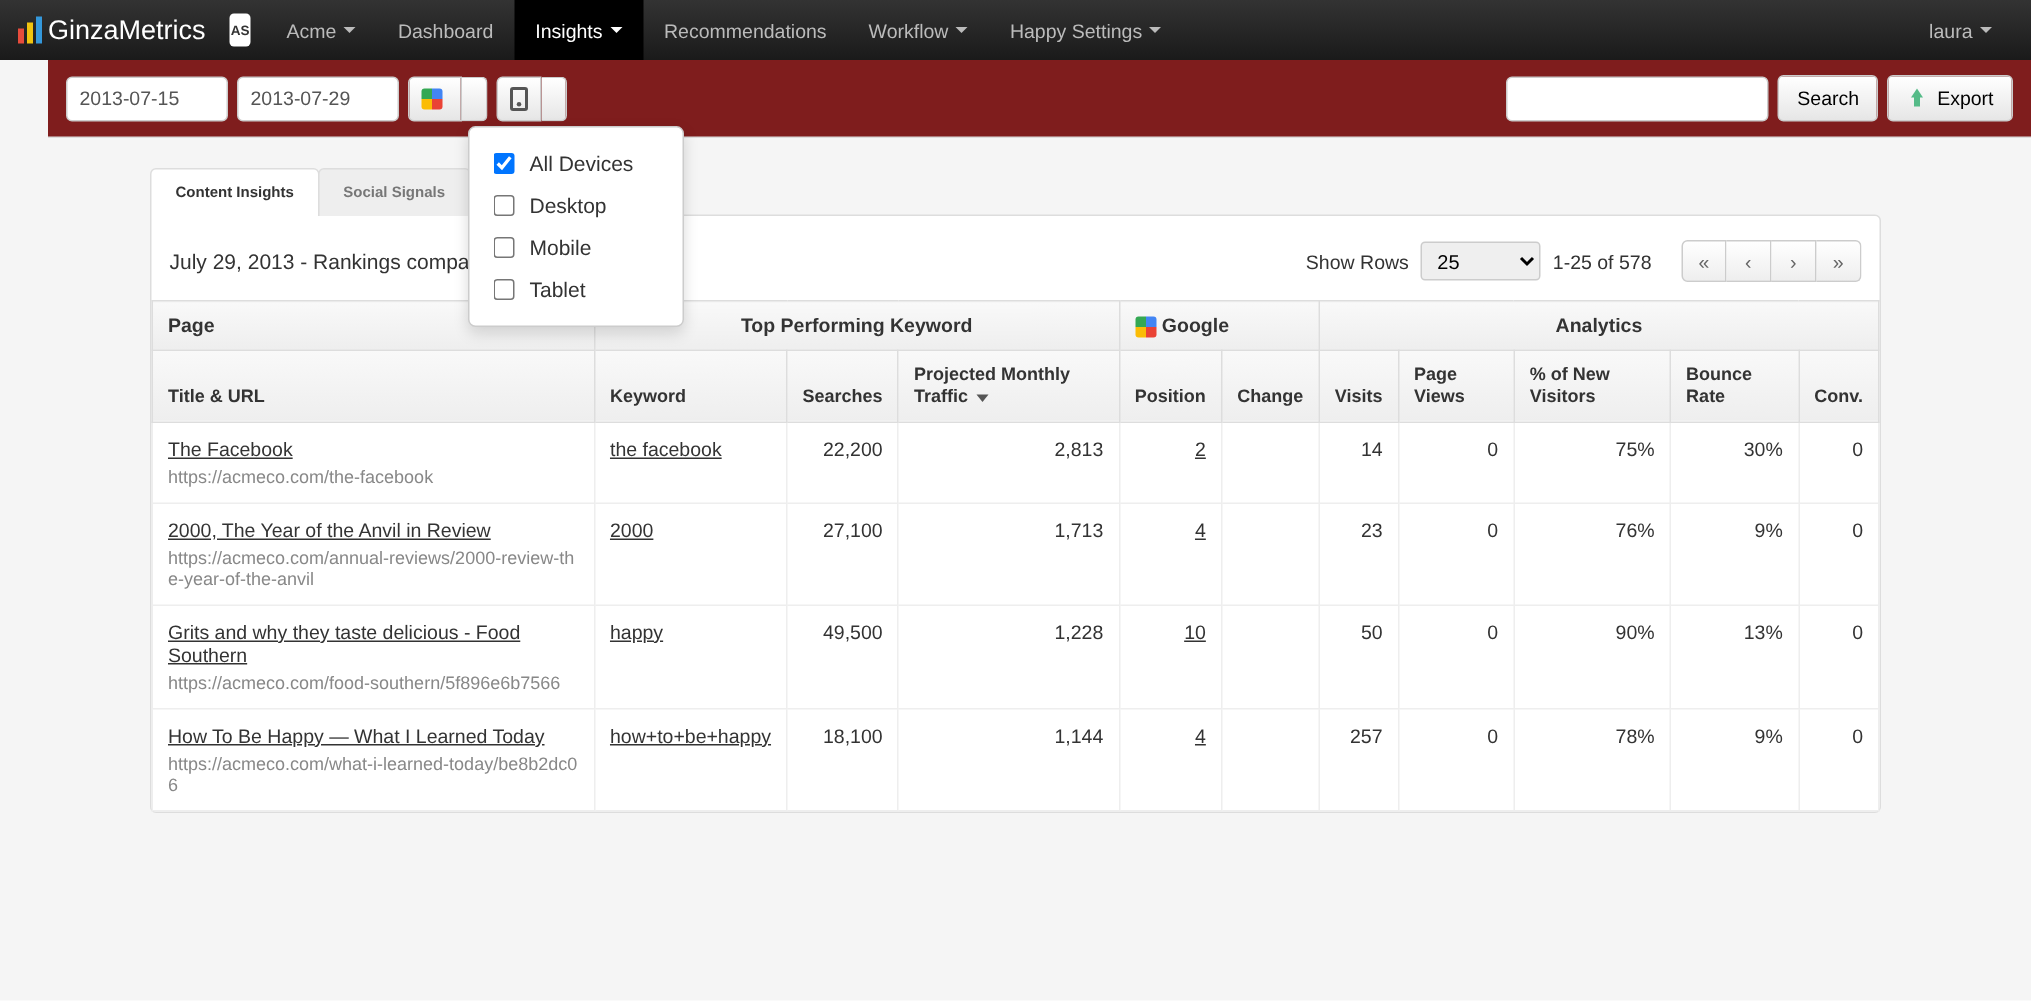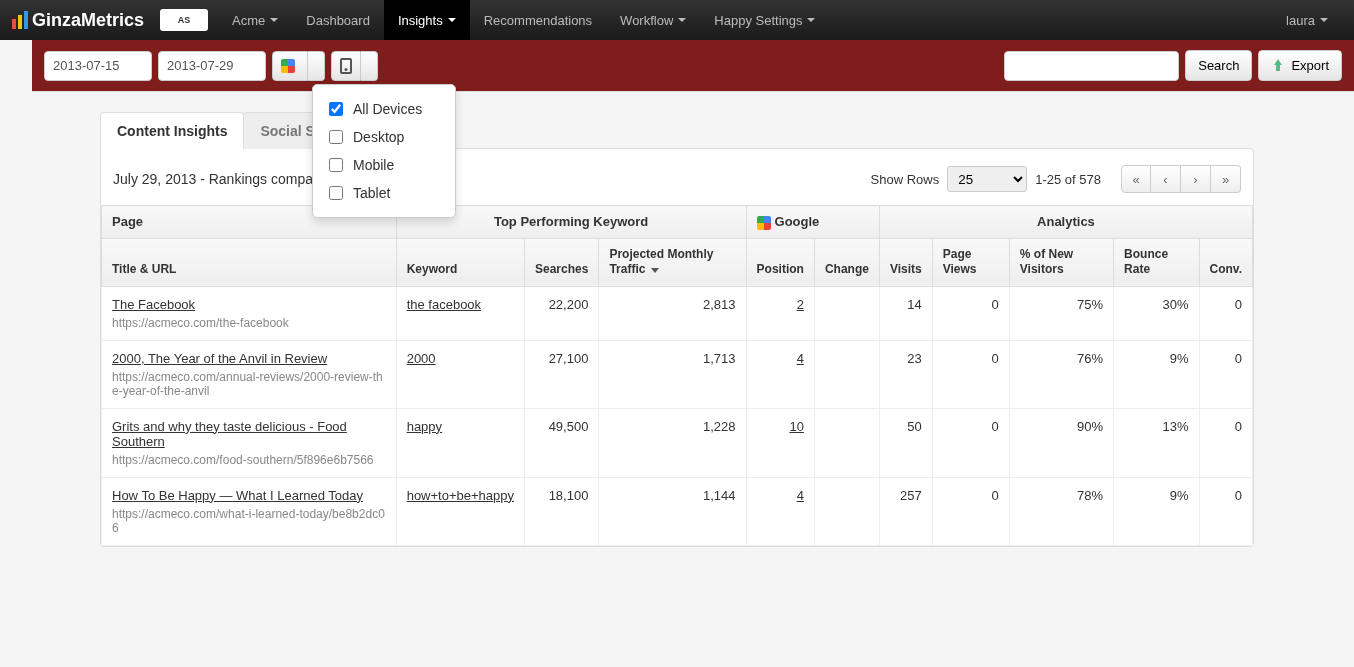--- a/index.html
+++ b/index.html
@@ -1,26 +1,26 @@
 <!DOCTYPE html>
 <html><head>
 <meta charset="utf-8">
 <style>
 * { box-sizing: border-box; margin: 0; padding: 0; }
 body { font-family: "Helvetica Neue", Helvetica, Arial, sans-serif; font-size: 13px; color: #333; background: #f5f5f5; }
 
 
 .navbar { background: linear-gradient(#333, #1a1a1a); height: 40px; display: flex; align-items: center; padding: 0 12px; color: #999; }
-.navbar .logo { display: flex; align-items: center; font-size: 18px; color: #fff; font-weight: 700; margin-right: 8px;}
+.navbar .logo { display: flex; align-items: center; font-size: 18px; color: #fff; font-weight: 400; margin-right: 8px;}
 .navbar .logo .bars { display: flex; align-items: flex-end; gap: 2px; margin-right: 4px;}
 .navbar .logo .bars span { width:4px; display:inline-block;}
 .navbar .logo .bars span:nth-child(1){height:10px;background:#e74c3c;}
 .navbar .logo .bars span:nth-child(2){height:14px;background:#f1c40f;}
 .navbar .logo .bars span:nth-child(3){height:18px;background:#3498db;}
-.navbar .sitepick{ width:48px; height:22px; background:#fff; border-radius:3px; margin:0 10px 0 8px; display:flex; align-items:center; justify-content:center; color:#333; font-size:9px; font-weight:bold;}
+.navbar .sitepick{ width:14px; height:22px; background:#fff; border-radius:3px; margin:0 10px 0 8px; display:flex; align-items:center; justify-content:center; color:#333; font-size:9px; font-weight:bold;}
 .navbar .nav-item { padding: 0 14px; height:40px; display:flex; align-items:center; color:#bbb; cursor:pointer;}
 .navbar .nav-item.active { background:#000; color:#fff; }
 .navbar .caret { display:inline-block; margin-left:5px; width:0;height:0;border-left:4px solid transparent;border-right:4px solid transparent;border-top:4px solid currentColor;}
 .navbar .spacer{flex:1;}
 
 
 .toolbar { background:#7f1d1d; border-bottom:1px solid #ddd; padding:10px 12px; display:flex; align-items:center; gap:6px;margin-left:32px;}
 .toolbar input.date { width:108px; height:30px; border:1px solid #ccc; border-radius:4px; padding:0 8px; font-size:13px; color:#555;}
 .btngrp { display:inline-flex; }
 .btngrp .btn { height:30px; border:1px solid #ccc; background:linear-gradient(#fff,#e6e6e6); padding:0 8px; display:flex; align-items:center; cursor:pointer;}
@@ -31,21 +31,21 @@
 .btn-std { height:31px; border:1px solid #ccc; background:linear-gradient(#fff,#e6e6e6); border-radius:4px; padding:0 12px; cursor:pointer; font-size:13px; display:inline-flex; align-items:center; gap:6px;}
 
 
 .device-dd { position:absolute; left:312px; top:84px; width:144px; background:#fff; border:1px solid #ccc; border-radius:5px; box-shadow:0 4px 10px rgba(0,0,0,.15); padding:10px 0; z-index:50;}
 .device-dd label{ display:flex; align-items:center; gap:10px; padding:6px 16px; font-size:14px; cursor:pointer;}
 .device-dd input{ width:14px; height:14px; }
 
 
 .content { padding: 20px 100px 40px 100px; }
 .tabs { display:flex; }
-.tab { padding:10px 16px; border:1px solid #ddd; border-bottom:none; background:#eee; color:#777; font-weight:bold; font-size:14px; border-radius:4px 4px 0 0; cursor:pointer; margin-right:-1px;}
+.tab { padding:10px 16px; border:1px solid #ddd; border-bottom:none; background:#eee; color:#777; font-weight:bold; font-size:10px; border-radius:4px 4px 0 0; cursor:pointer; margin-right:-1px;}
 .tab.active { background:#fff; color:#333; position:relative; z-index:2;}
 .panel { background:#fff; border:1px solid #ddd; border-radius:0 4px 4px 4px; padding:16px 0 0 0; margin-top:-1px;}
 .panel-head { display:flex; align-items:center; padding:0 12px 12px 12px; }
 .panel-head .summary{ font-size:14px; color:#333;}
 .panel-head .spacer{flex:1;}
 .panel-head .rowsel{ display:flex; align-items:center; gap:8px; font-size:13px;}
 .panel-head select{ height:26px; border:1px solid #ccc; border-radius:3px; padding:0 6px; width:80px;}
 .pager { display:inline-flex; margin-left:12px;}
 .pager .pbtn{ width:30px; height:28px; border:1px solid #ccc; background:linear-gradient(#fff,#eee); display:flex; align-items:center; justify-content:center; cursor:pointer; color:#666;}
 .pager .pbtn:first-child{border-radius:4px 0 0 4px;}

